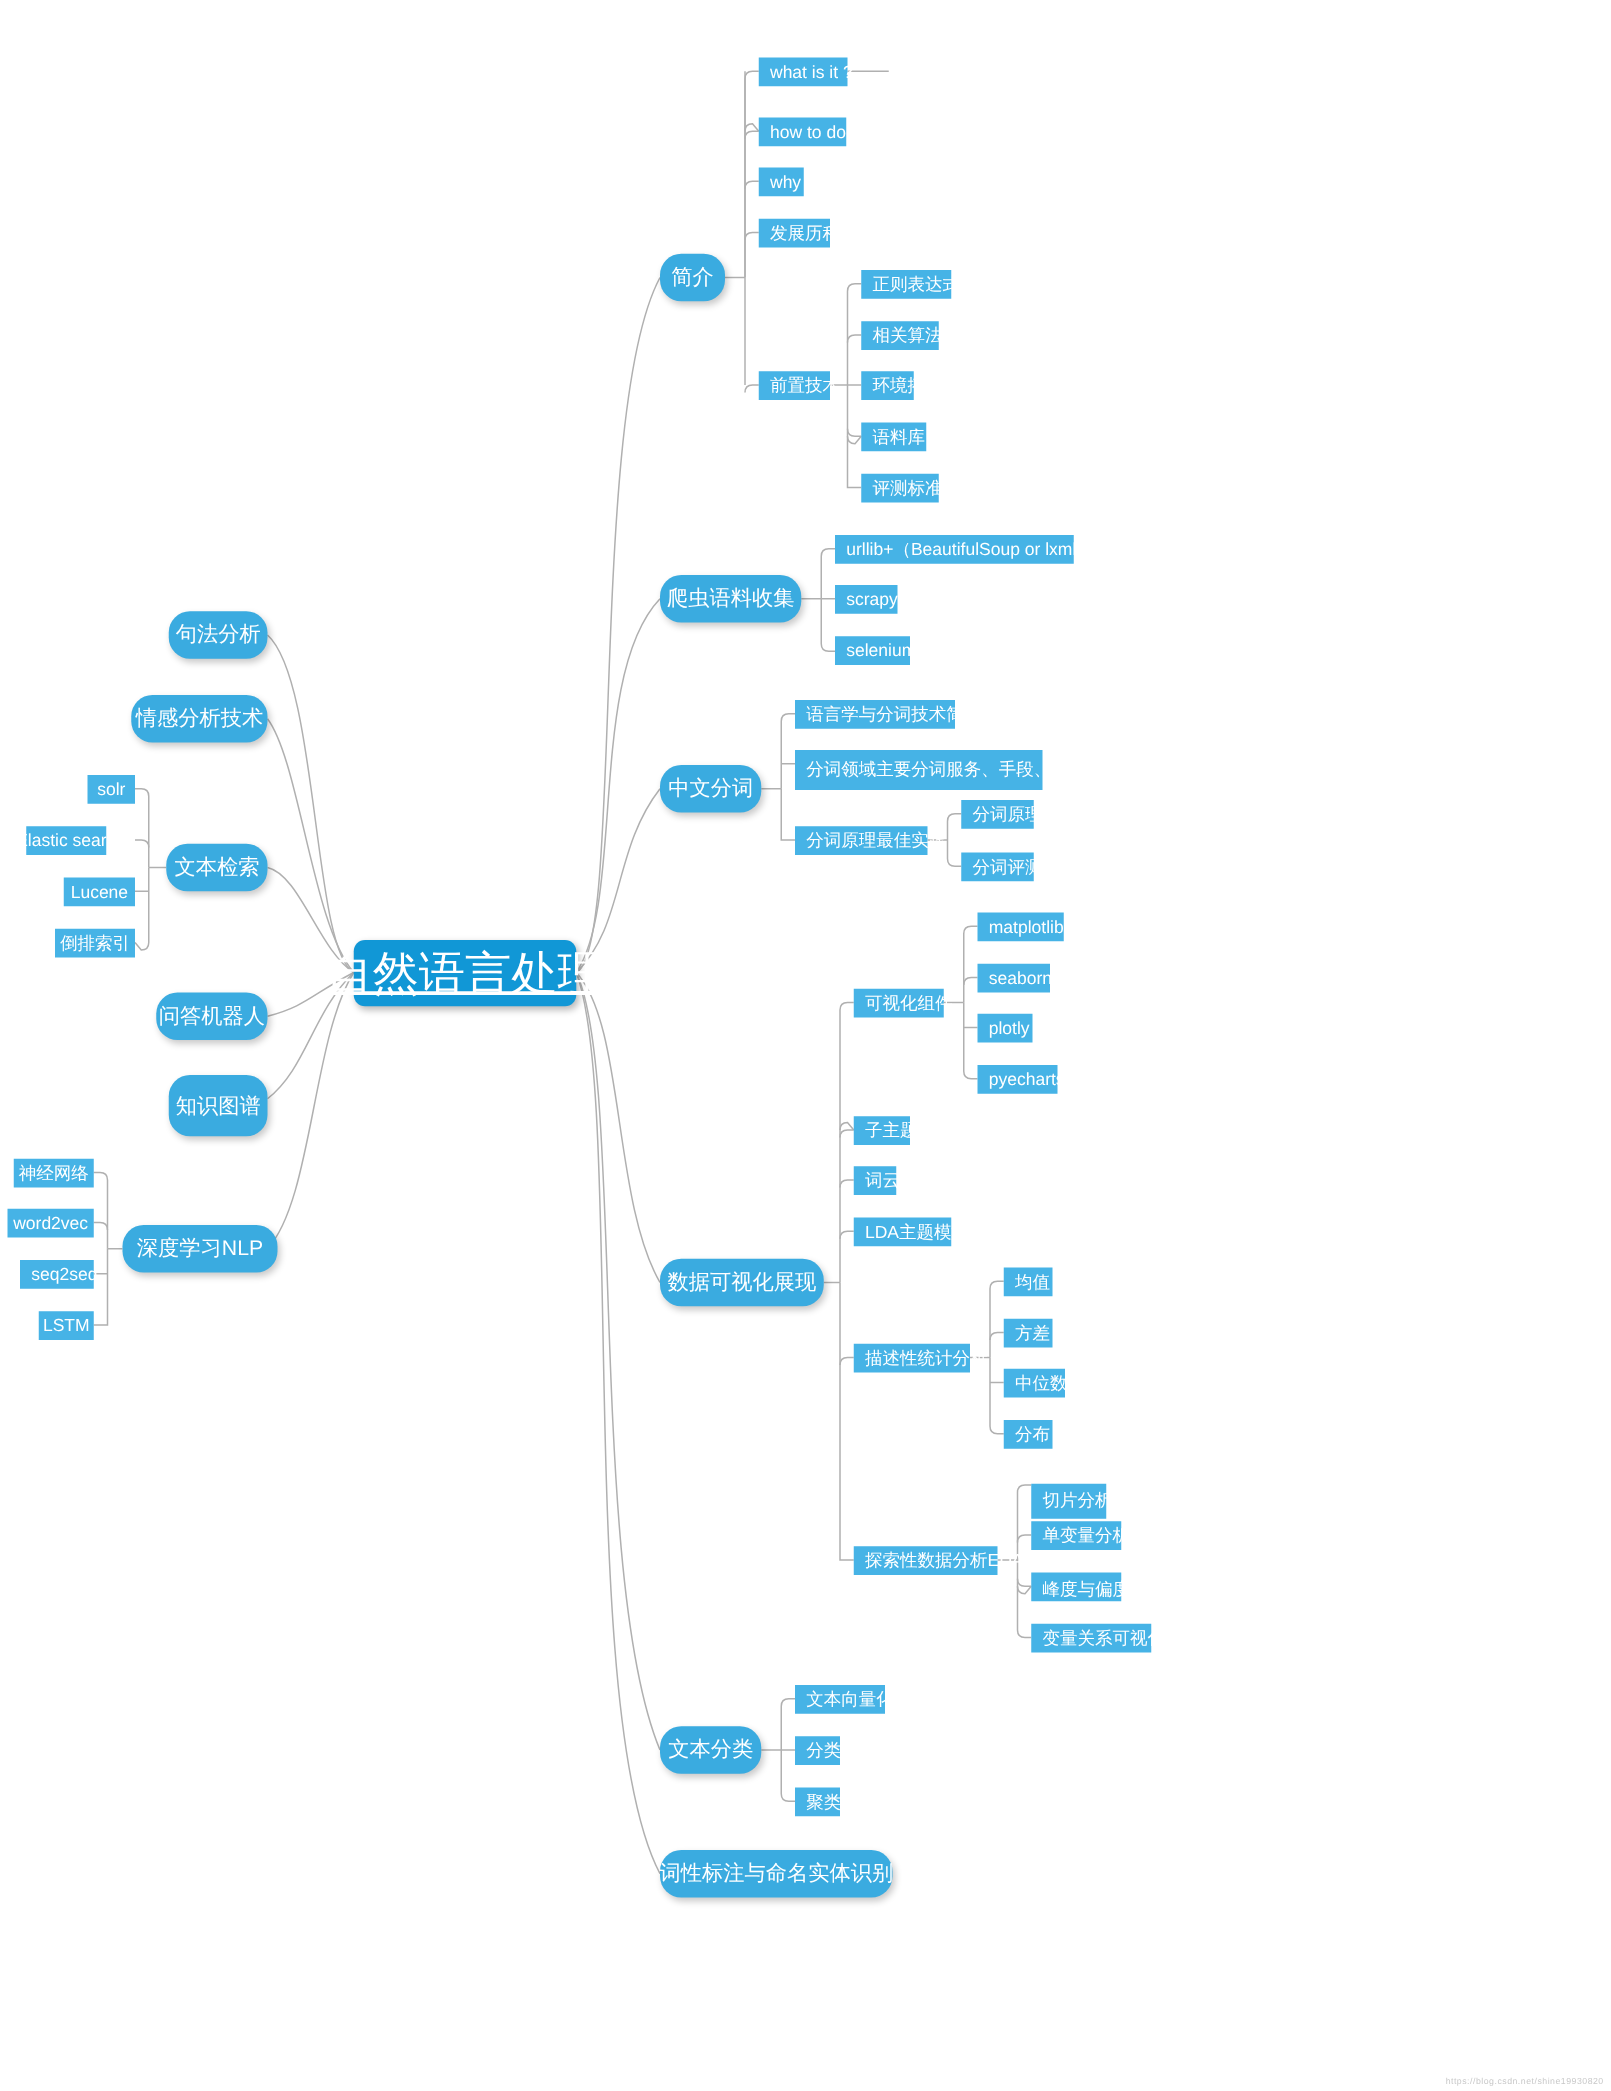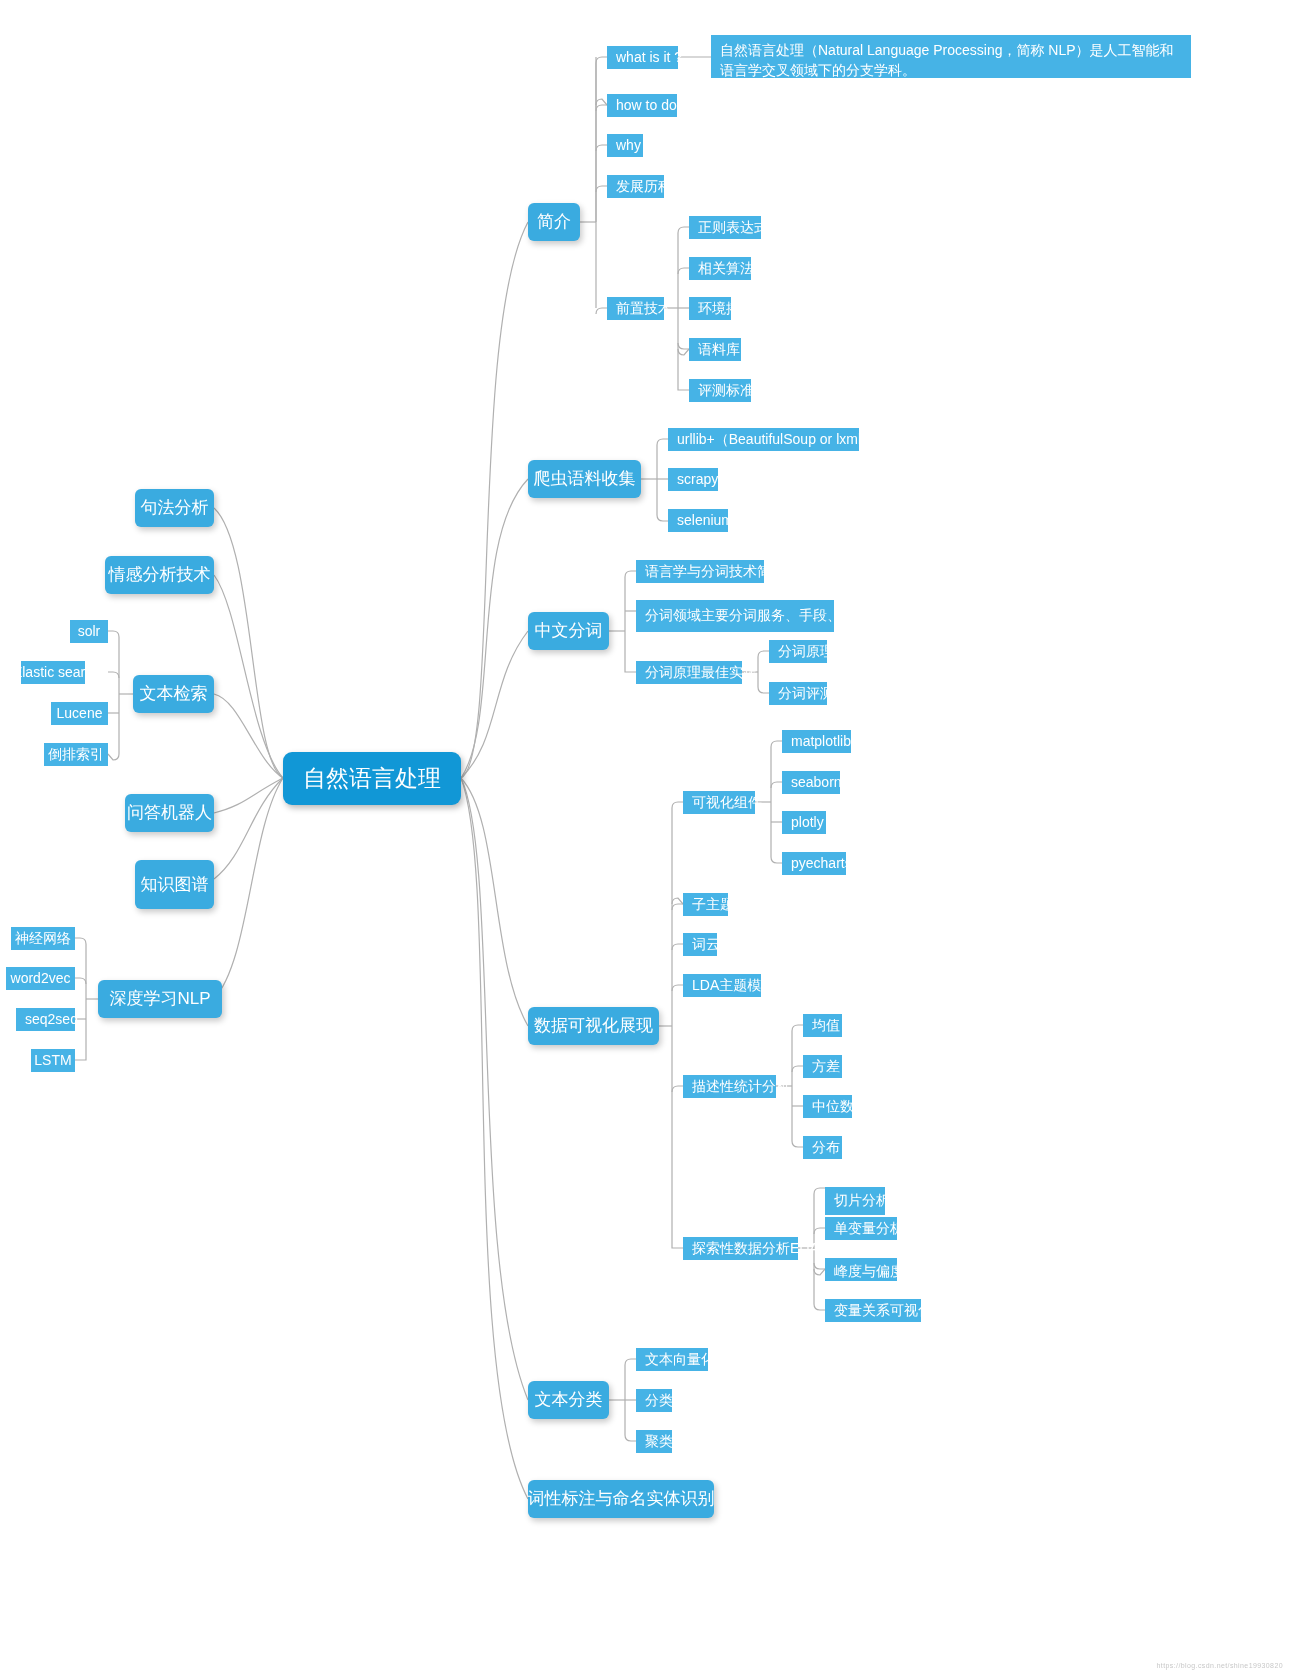--- a/index.html
+++ b/index.html
@@ -32,29 +32,30 @@
     align-items: center;
     color: #ffffff;
     background: #3aabe0;
     white-space: nowrap;
     line-height: 1.28;
   }
   
   .node.root {
     background: #1197d6;
     border-radius: 9px;
-    font-size: 23px;
+    font-size: 37px;
     padding: 0 20px;
     justify-content: center;
     box-shadow: 2px 3px 6px rgba(0,0,0,0.28);
+    text-decoration: underline;
   }
   
   .node.l1 {
     background: #3aabe0;
-    border-radius: 6px;
+    border-radius: 17px;
     font-size: 17px;
     padding: 0 14px;
     justify-content: center;
     box-shadow: 2px 3px 6px rgba(0,0,0,0.22);
   }
   
   .node.l2, .node.l3 {
     background: #46b3e6;
     border-radius: 0;
     font-size: 14px;
@@ -187,23 +188,20 @@
     <span>自然语言处理</span>
   </div>
 
   <div class="node l1" style="left:528px; top:203px; width:52px; height:38px;">
     <span>简介</span>
   </div>
 
   <div class="node l2" style="left:607px; top:46px; width:71px; height:23px;">
     <span>what is it ?</span>
   </div>
-  <div class="node note" style="left:711px; top:35px; width:480px; height:43px;">
-    <span>自然语言处理（Natural Language Processing，简称 NLP）是人工智能和语言学交叉领域下的分支学科。</span>
-  </div>
 
   <div class="node l2" style="left:607px; top:94px; width:70px; height:23px;">
     <span>how to do</span>
   </div>
   <div class="node l2" style="left:607px; top:134px; width:36px; height:23px;">
     <span>why</span>
   </div>
   <div class="node l2" style="left:607px; top:175px; width:57px; height:23px;">
     <span>发展历程</span>
   </div>

